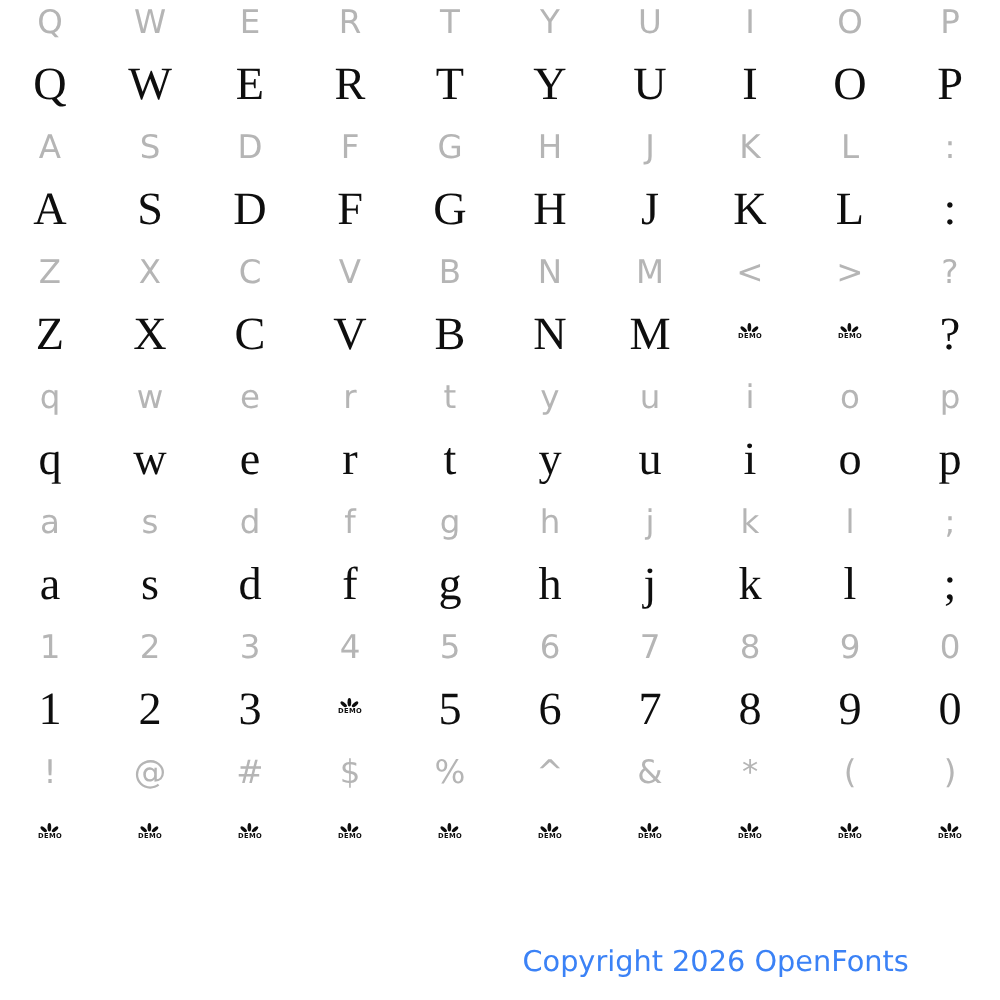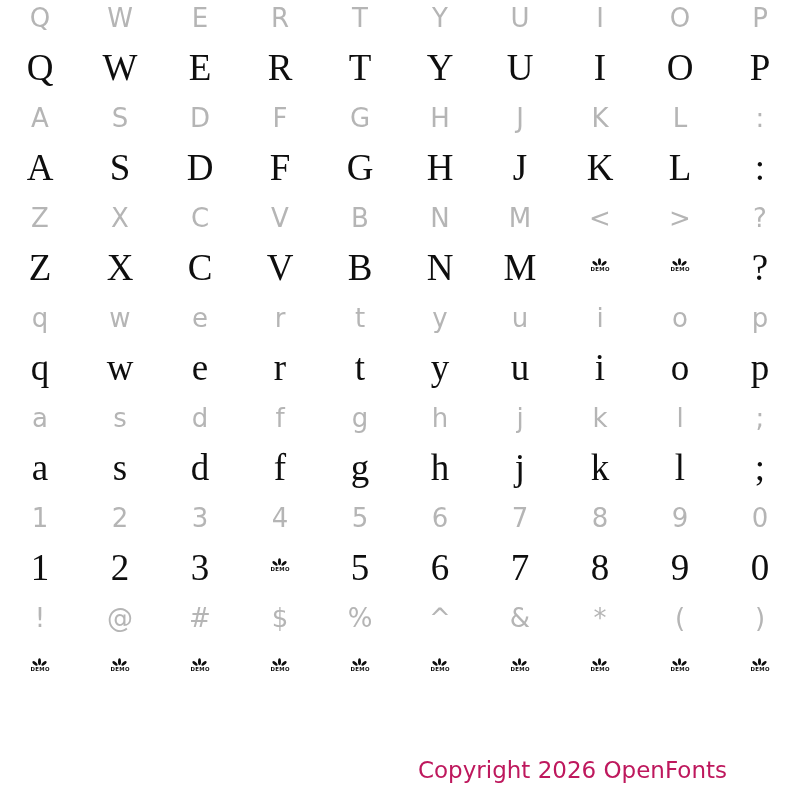--- a/index.html
+++ b/index.html
@@ -83,21 +83,21 @@
     margin-top: -1px;
     white-space: nowrap;
   }
   .copyright {
     position: absolute;
     top: 757px;
     right: 73px;
     font-family: "DejaVu Sans", sans-serif;
     font-size: 23px;
     line-height: 1.2;
-    color: #be185d;
+    color: #3b82f6;
     white-space: nowrap;
   }
 </style>
 </head>
 <body>
 
 <div class="sheet">
   <div id="glyph-grid">
       <div class="band">
         <div class="row row-gray">

